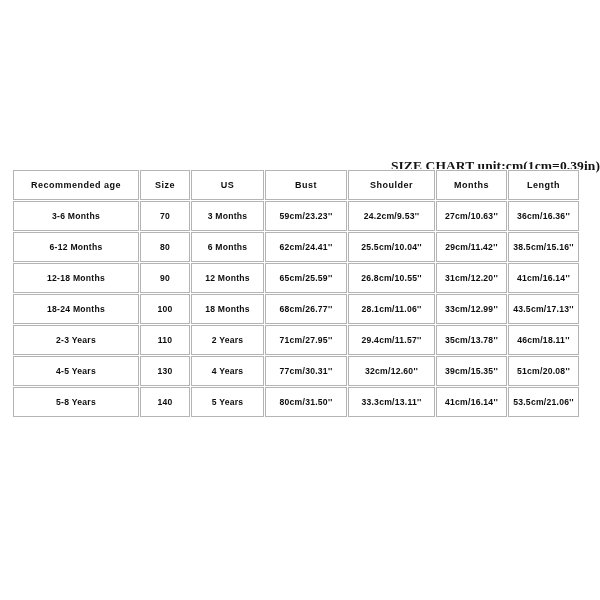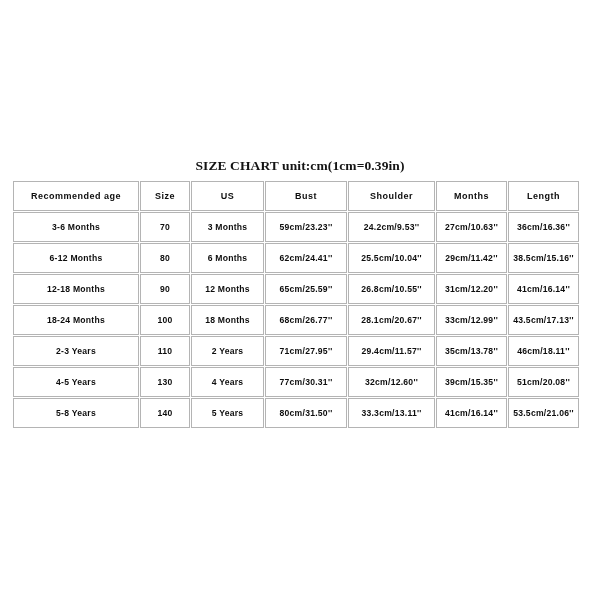--- a/index.html
+++ b/index.html
@@ -19,32 +19,32 @@
     width: 600px;
     height: 600px;
     background: #ffffff;
   }
 
   #chart-title {
     position: absolute;
     top: 158px;
     left: 0;
     width: 600px;
-    text-align: center;
+    text-align: right;
     font-family: "Liberation Serif", serif;
     font-weight: bold;
     font-size: 13.5px;
     color: #141414;
     letter-spacing: 0.1px;
     white-space: nowrap;
   }
 
   #size-table-wrap {
     position: absolute;
-    top: 180px;
+    top: 169px;
     left: 12px;
     width: 560px;
   }
 
   table.size-chart {
     width: 560px;
     border-collapse: separate;
     border-spacing: 1px 1px;
     table-layout: fixed;
     background: #ffffff;
@@ -136,21 +136,21 @@
           <td>65cm/25.59''</td>
           <td>26.8cm/10.55''</td>
           <td>31cm/12.20''</td>
           <td>41cm/16.14''</td>
         </tr>
         <tr>
           <td>18-24 Months</td>
           <td>100</td>
           <td>18 Months</td>
           <td>68cm/26.77''</td>
-          <td>28.1cm/20.67''</td>
+          <td>28.1cm/11.06''</td>
           <td>33cm/12.99''</td>
           <td>43.5cm/17.13''</td>
         </tr>
         <tr>
           <td>2-3 Years</td>
           <td>110</td>
           <td>2 Years</td>
           <td>71cm/27.95''</td>
           <td>29.4cm/11.57''</td>
           <td>35cm/13.78''</td>

